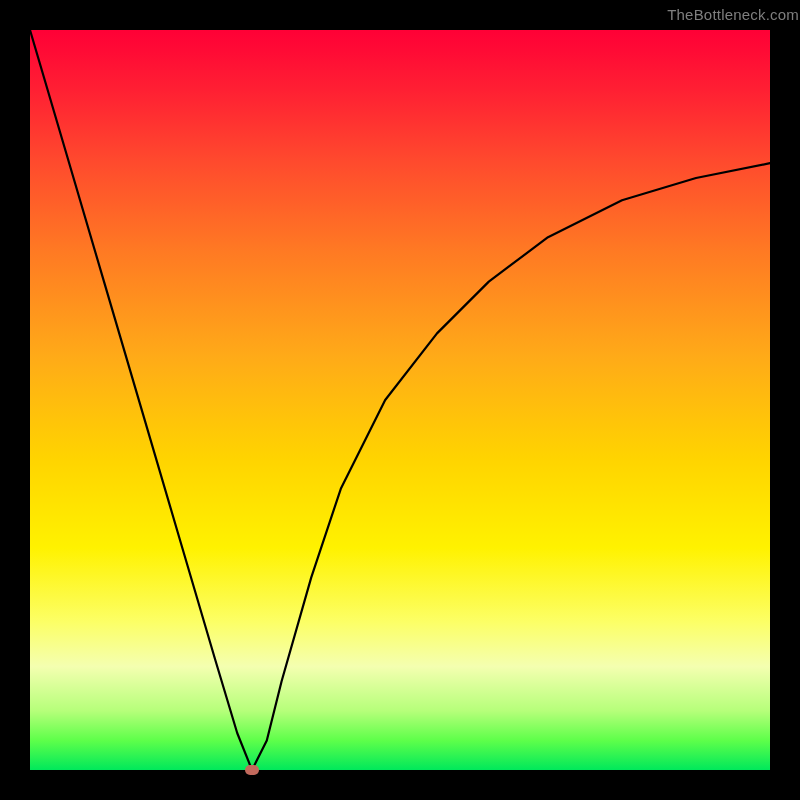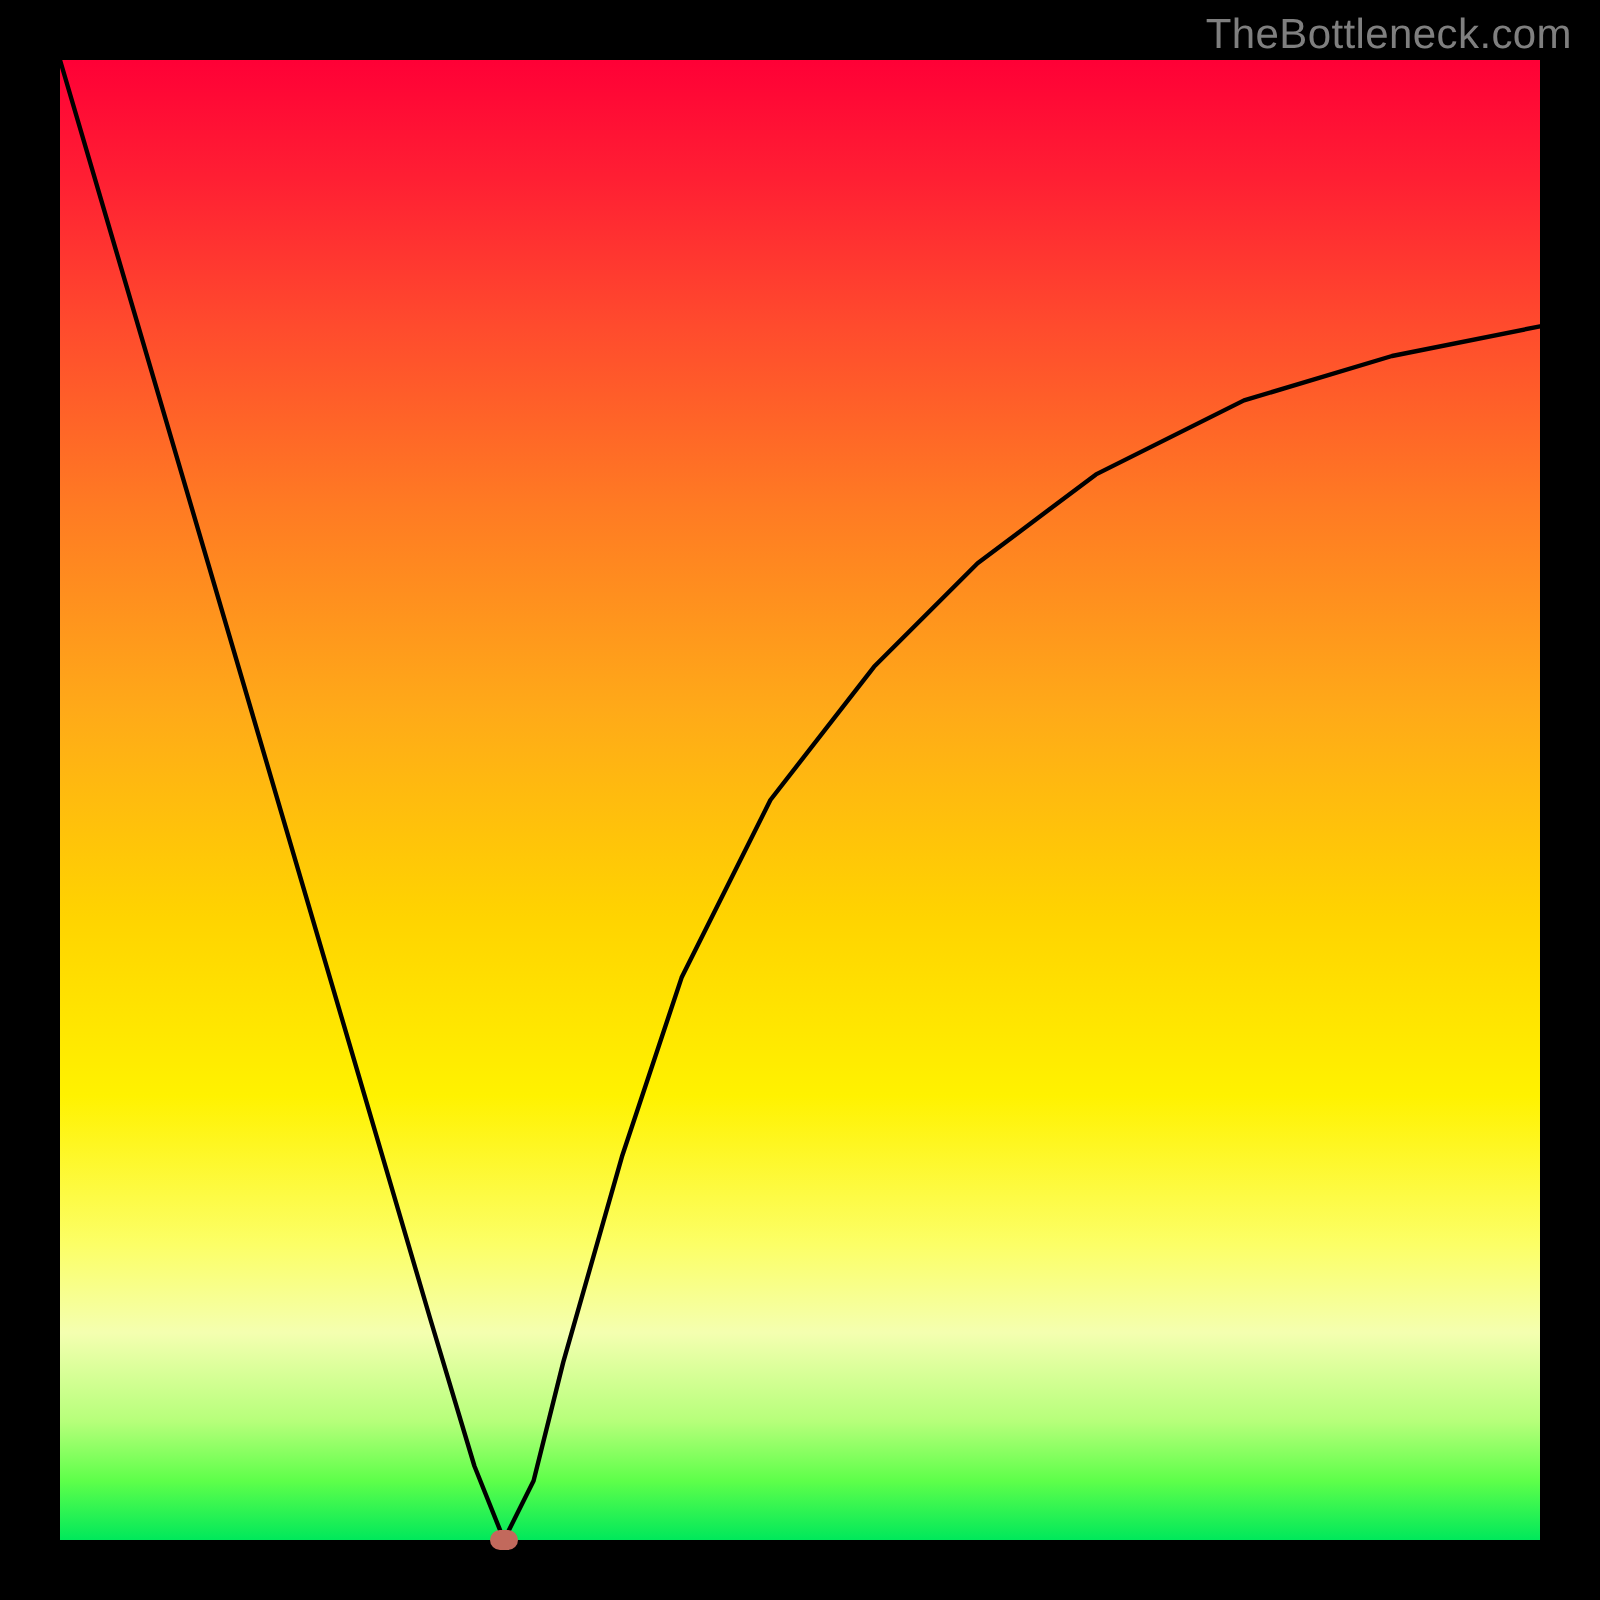--- a/index.html
+++ b/index.html
@@ -58,23 +58,23 @@
     position: absolute;
     width: 14px;
     height: 10px;
     background: #c2695c;
     border-radius: 5px;
     transform: translate(-50%, -50%);
   }
   .watermark {
     position: absolute;
     top: 6px;
-    right: 14px;
+    right: 1px;
     color: #7f7f7f;
-    font-size: 21px;
+    font-size: 15px;
     font-weight: 400;
     letter-spacing: 0.2px;
   }
 </style>
 </head>
 <body>
 
 <div class="frame">
   <div class="watermark">TheBottleneck.com</div>
 

